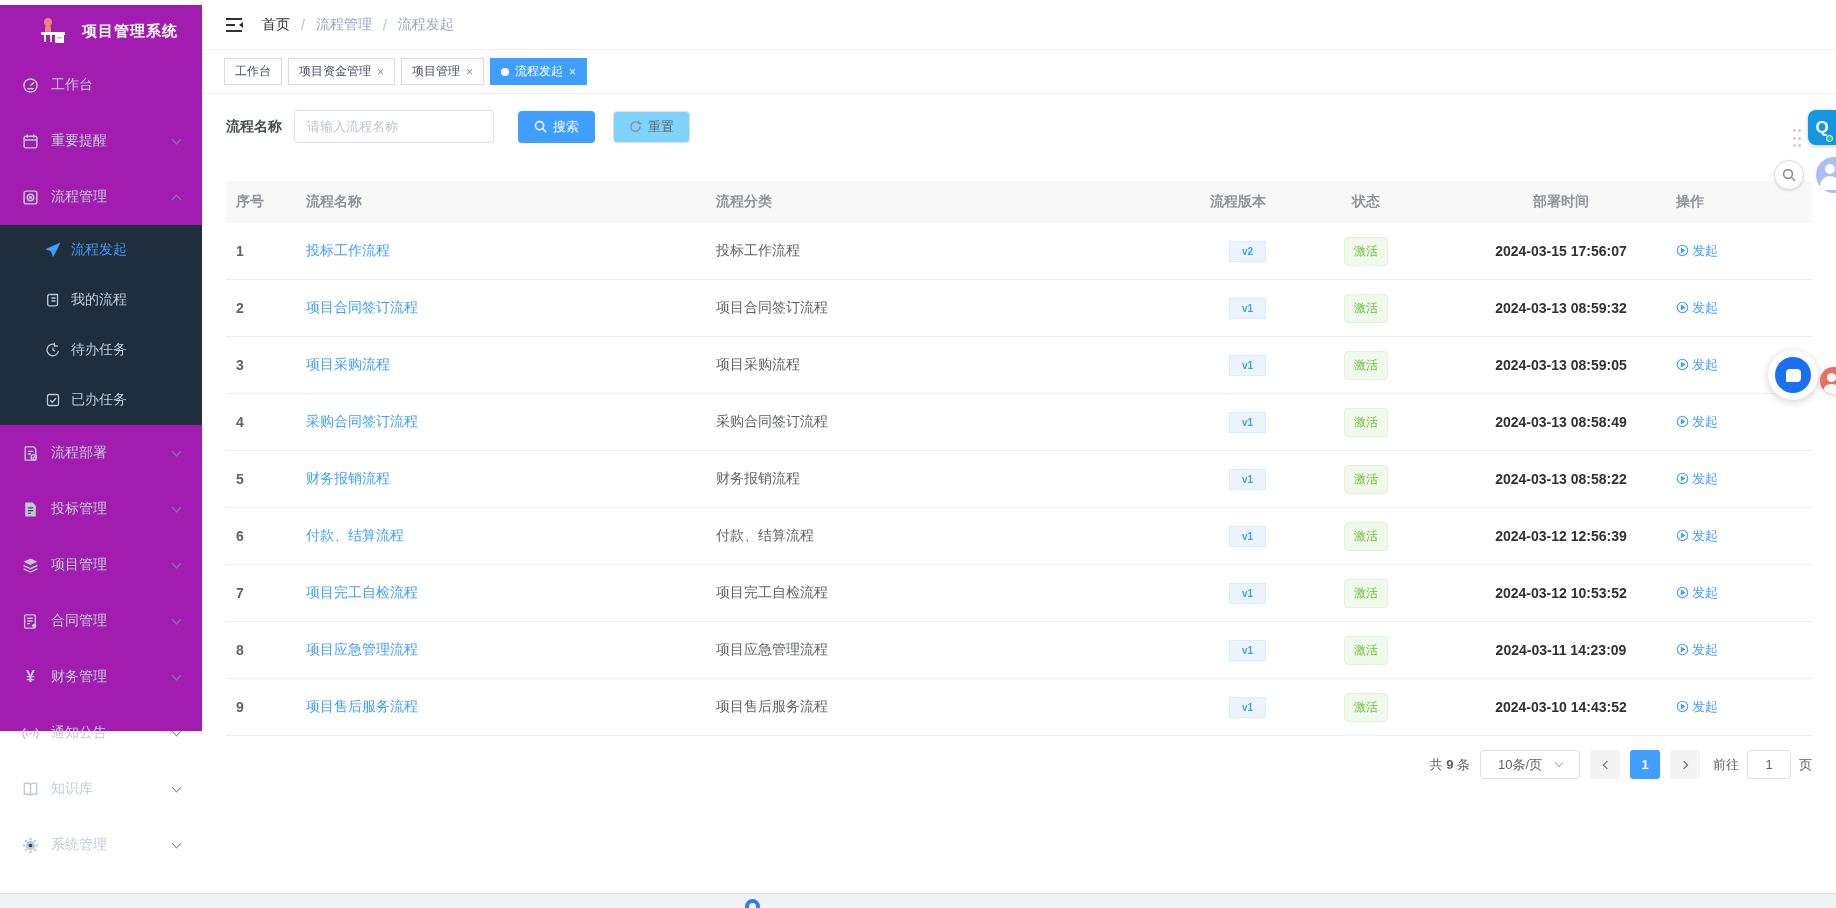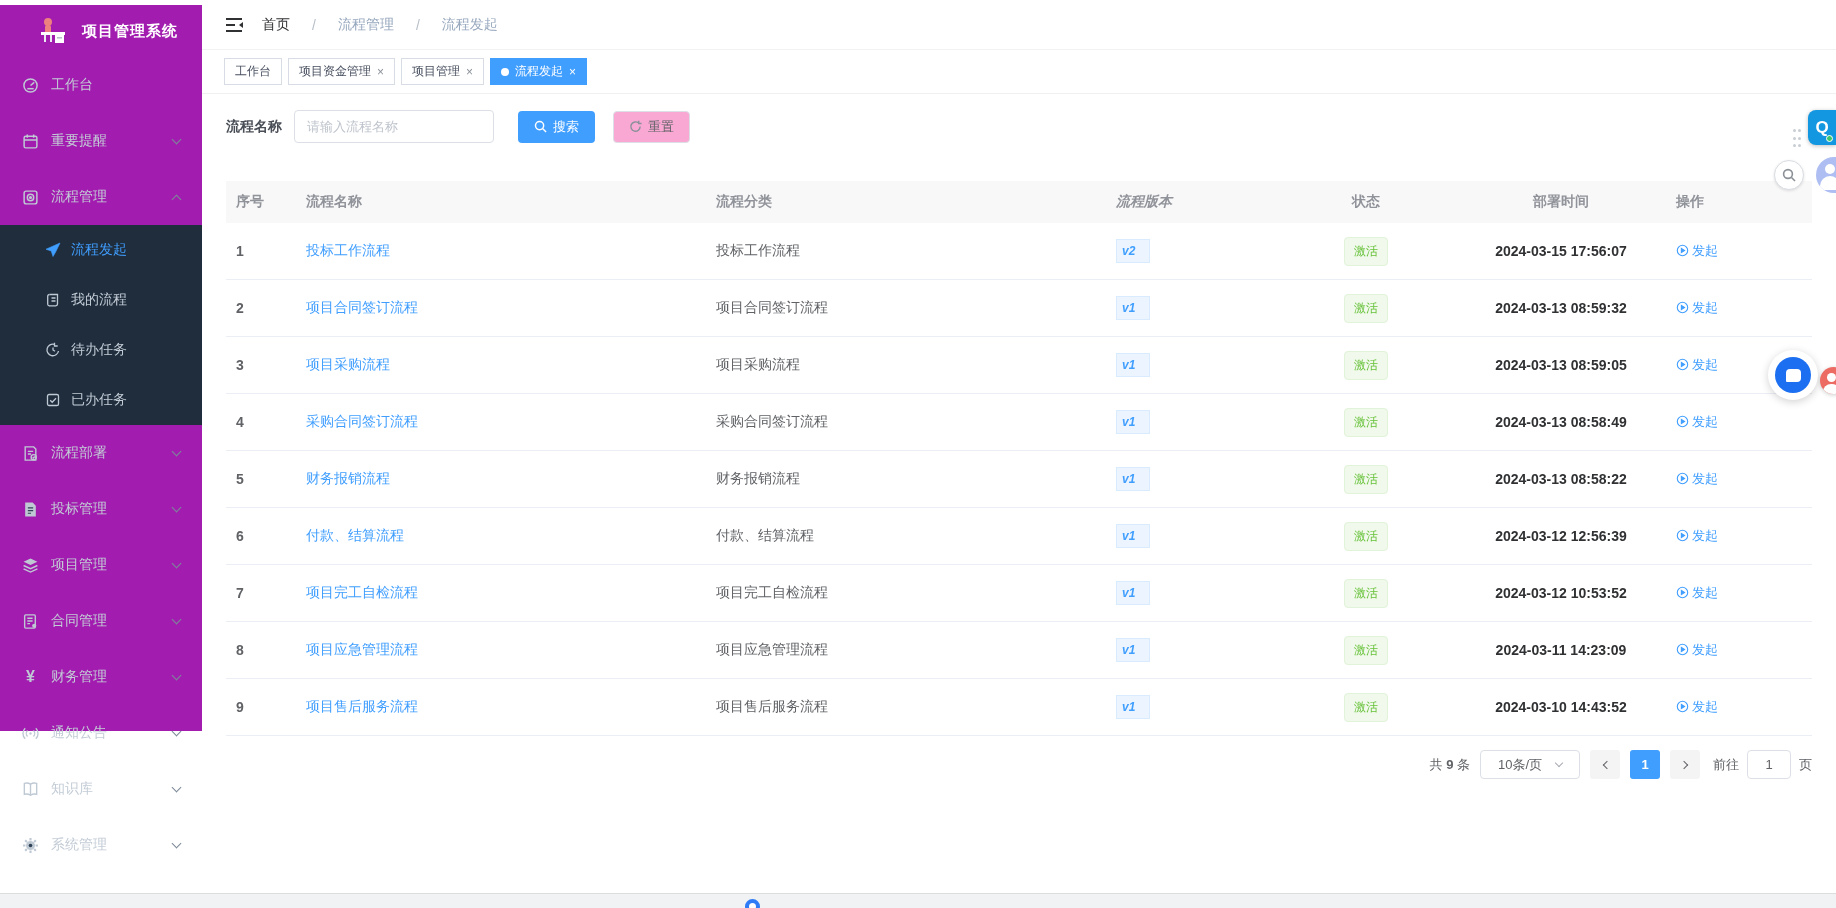--- a/index.html
+++ b/index.html
@@ -21,21 +21,21 @@
   .submenu .menu-item .mi-icon { margin-right:10px; }
   .menu-item.active { color:#409eff; }
   .menu-item.active .mi-icon { color:#409eff; }
   .chev { display:inline-block; width:7px; height:7px; border-left:1.6px solid #7d8a99; border-bottom:1.6px solid #7d8a99; }
   .chev.down { transform:rotate(-45deg); margin-top:-4px; }
   .chev.up { transform:rotate(135deg); margin-top:4px; }
   
   .main { position:absolute; left:202px; top:0; right:0; height:893px; background:#fff; }
   .topbar { height:50px; display:flex; align-items:center; padding:0 18px 0 22px; border-bottom:1px solid #f2f2f2; }
   .fold-btn { width:20px; height:20px; margin-right:18px; cursor:pointer; }
-  .breadcrumb { font-size:14px; display:flex; align-items:center; gap:22px; }
+  .breadcrumb { font-size:14px; display:flex; align-items:center; gap:11px; }
   .crumb-first { color:#303133; }
   .crumb { color:#97a8be; }
   .crumb-sep { color:#b6bfc9; }
   .topbar-right { margin-left:auto; display:flex; align-items:center; gap:16px; }
   .top-icon { width:18px; height:18px; color:#5a5e66; cursor:pointer; }
   .user-text { font-size:14px; color:#5a5e66; }
   .avatar { width:38px; height:38px; border-radius:9px; background:#fbe4e4; display:flex; flex-direction:column; align-items:center; justify-content:center; overflow:hidden; cursor:pointer; }
   .avatar .cup { font-size:13px; line-height:11px; color:#e76f51; }
   .avatar .jv { font-size:10px; font-weight:bold; color:#e8833a; line-height:10px; }
   
@@ -45,37 +45,37 @@
   .tag.active { background:#409eff; border-color:#409eff; color:#fff; }
   .tag.active .x { color:#fff; }
   .tag .dot { width:8px; height:8px; border-radius:50%; background:#fff; }
   
   .searchbar { display:flex; align-items:center; padding:16px 0 10px 24px; gap:12px; }
   .form-label { font-size:14px; font-weight:bold; color:#4a4f57; }
   .form-input { width:200px; height:33px; border:1px solid #dcdfe6; border-radius:4px; padding:8px 12px; font-size:13px; color:#606266; font-family:inherit; }
   .form-input::placeholder { color:#bfc4cc; }
   .btn { height:32px; display:inline-flex; align-items:center; gap:6px; padding:0 15px; border-radius:4px; font-size:13px; cursor:pointer; border:1px solid transparent; }
   .btn-primary { background:#409eff; color:#fff; }
-  .btn-plain { background:#f9a8d4; color:#606266; border-color:#dcdfe6; }
+  .btn-plain { background:#7dd3fc; color:#606266; border-color:#dcdfe6; }
   
   .table { margin:28px 24px 0 24px; font-size:14px; }
   .thead { display:flex; align-items:center; height:42px; background:#f8f8f9; color:#909399; font-weight:bold; }
   .trow { display:flex; align-items:center; height:57px; border-bottom:1px solid #ebeef5; background:#fff; }
   .td,.th { padding:0 10px; }
   .c-index { width:70px; }
   .c-name  { width:410px; }
   .c-cat   { width:400px; }
-  .c-ver   { width:170px; text-align:left;font-style:italic; }
+  .c-ver   { width:170px; text-align:right; }
   .c-status{ width:180px; text-align:center; }
   .c-time  { width:210px; text-align:center; }
   .c-action{ width:146px; text-align:left; }
   .trow .c-index { color:#606266; font-weight:bold; }
   .trow .c-name a { color:#409eff; text-decoration:none; cursor:pointer; }
   .trow .c-cat { color:#606266; }
-  .vbadge { display:inline-block; min-width:34px; padding:4px 5px; background:#ecf5ff; border:1px solid #d9ecff; border-radius:0; color:#409eff; font-size:12px; font-weight:bold; }
+  .vbadge { display:inline-block; min-width:34px; padding:4px 12px; background:#ecf5ff; border:1px solid #d9ecff; border-radius:0; color:#409eff; font-size:10px; font-weight:bold; }
   .sbadge { display:inline-block; padding:5px 9px; background:#f0f9eb; border:1px solid #e1f3d8; border-radius:4px; color:#67c23a; font-size:12px; }
   .trow .c-time { color:#303133; font-weight:bold; }
   .action-link { color:#409eff; font-size:13px; text-decoration:none; display:inline-flex; align-items:center; gap:3px; cursor:pointer; }
   
   .pagination { display:flex; align-items:center; justify-content:flex-end; gap:10px; margin:14px 24px 0 0; font-size:13px; color:#606266; }
   .pg-total b { font-weight:bold; }
   .pg-select { width:100px; height:29px; border:1px solid #dcdfe6; border-radius:4px; display:flex; align-items:center; justify-content:center; gap:14px; color:#606266; cursor:pointer; background:#fff; }
   .pg-select .chev { border-color:#a8abb2; width:6px; height:6px; }
   .pg-btn { width:30px; height:29px; background:#f4f4f5; border-radius:3px; display:flex; align-items:center; justify-content:center; cursor:pointer; }
   .pg-btn .chev { border-color:#606266; width:6px; height:6px; margin:0; }

